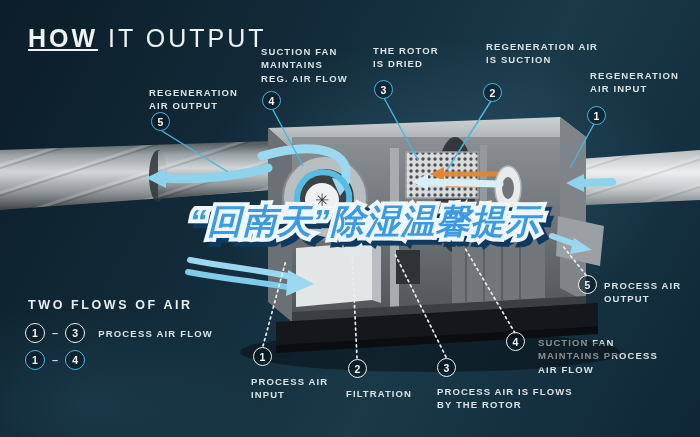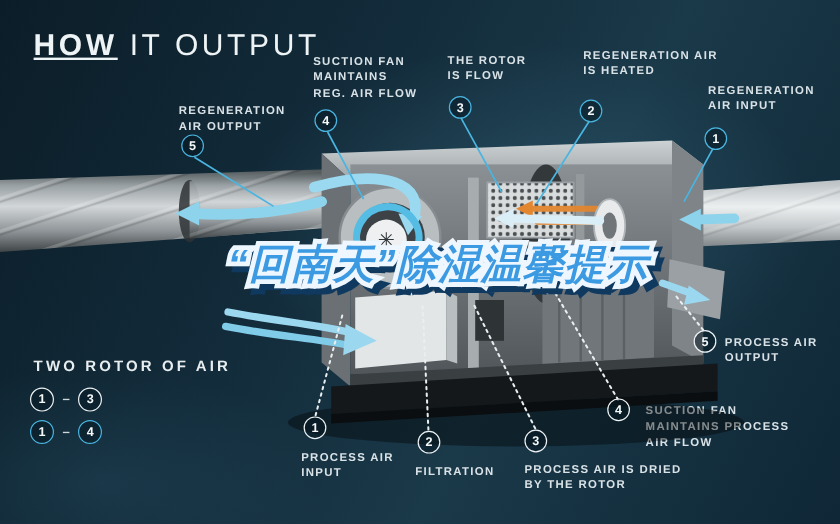--- a/index.html
+++ b/index.html
@@ -198,56 +198,57 @@
   <div class="lbl" style="left:149px;top:86px;">REGENERATION
 AIR OUTPUT</div>
   <div class="badge cyan" style="left:151px;top:112px;">5</div>
 
   <div class="lbl" style="left:261px;top:45px;">SUCTION FAN
 MAINTAINS
 REG. AIR FLOW</div>
   <div class="badge cyan" style="left:262px;top:91px;">4</div>
 
   <div class="lbl" style="left:373px;top:44px;">THE ROTOR
-IS FLOW</div>
+IS DRIED</div>
   <div class="badge cyan" style="left:374px;top:80px;">3</div>
 
   <div class="lbl" style="left:486px;top:40px;">REGENERATION AIR
-IS HEATED</div>
+IS SUCTION</div>
   <div class="badge cyan" style="left:483px;top:83px;">2</div>
 
   <div class="lbl" style="left:590px;top:69px;">REGENERATION
 AIR INPUT</div>
   <div class="badge cyan" style="left:587px;top:106px;">1</div>
 
   <div class="badge" style="left:253px;top:347px;">1</div>
   <div class="lbl" style="left:251px;top:375px;">PROCESS AIR
 INPUT</div>
 
   <div class="badge" style="left:348px;top:359px;">2</div>
   <div class="lbl" style="left:346px;top:387px;">FILTRATION</div>
 
   <div class="badge" style="left:437px;top:358px;">3</div>
-  <div class="lbl" style="left:437px;top:385px;">PROCESS AIR IS DRIED
+  <div class="lbl" style="left:437px;top:385px;">PROCESS AIR IS FLOWS
 BY THE ROTOR</div>
 
   <div class="badge" style="left:506px;top:332px;">4</div>
   <div class="lbl" style="left:538px;top:336px;">SUCTION FAN
 MAINTAINS PROCESS
 AIR FLOW</div>
 
   <div class="badge" style="left:578px;top:275px;">5</div>
   <div class="lbl" style="left:604px;top:279px;">PROCESS AIR
 OUTPUT</div>
 
-  <div class="legend-title">TWO ROTOR OF AIR</div>
+  <div class="legend-title">TWO FLOWS OF AIR</div>
   <div class="legend-row" style="top:323px;">
     <div class="badge legend-badge">1</div>
     <span class="dash">–</span>
     <div class="badge legend-badge">3</div>
+    <span class="legend-label">PROCESS AIR FLOW</span>
   </div>
   <div class="legend-row" style="top:350px;">
     <div class="badge legend-badge cyan">1</div>
     <span class="dash">–</span>
     <div class="badge legend-badge cyan">4</div>
   </div>
 
   <div class="headline">
     <span class="hl-shadow">“回南天”除湿温馨提示</span>
     <span class="hl-stroke">“回南天”除湿温馨提示</span>

